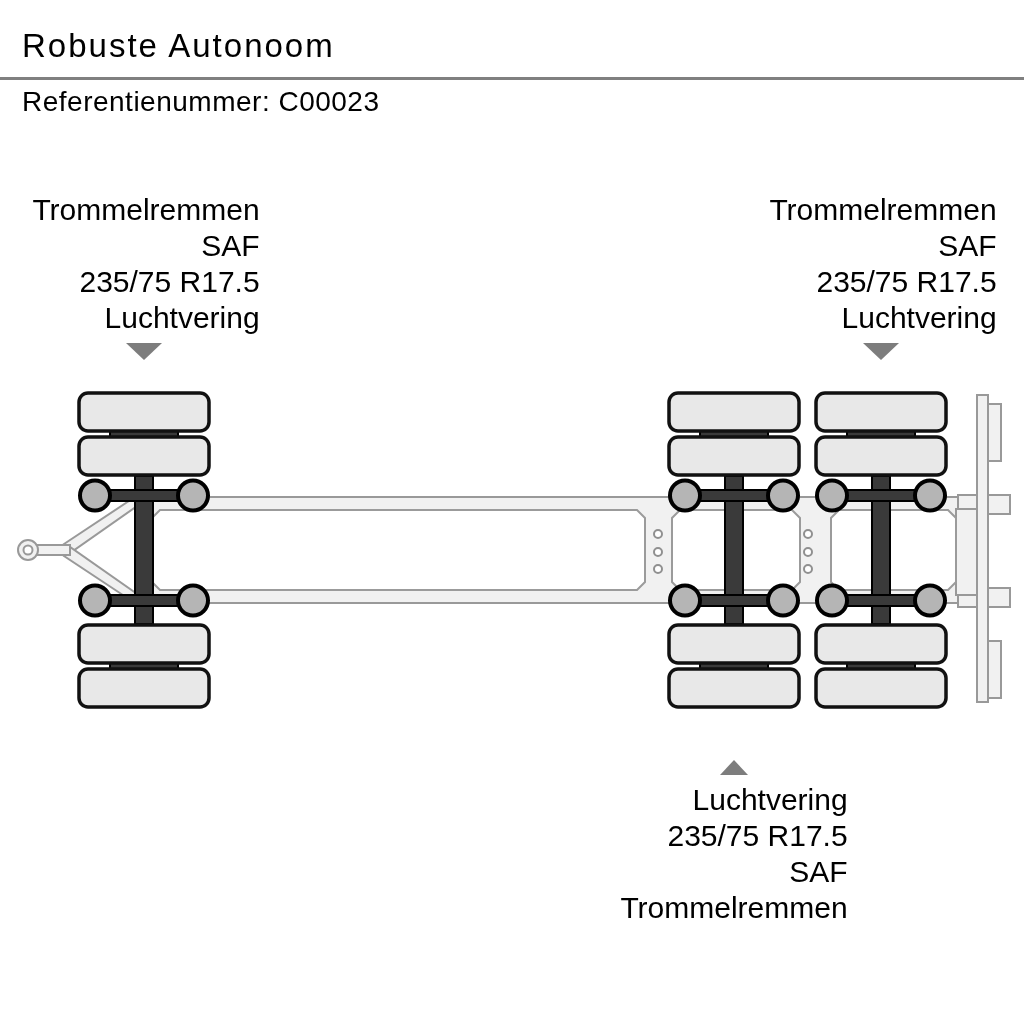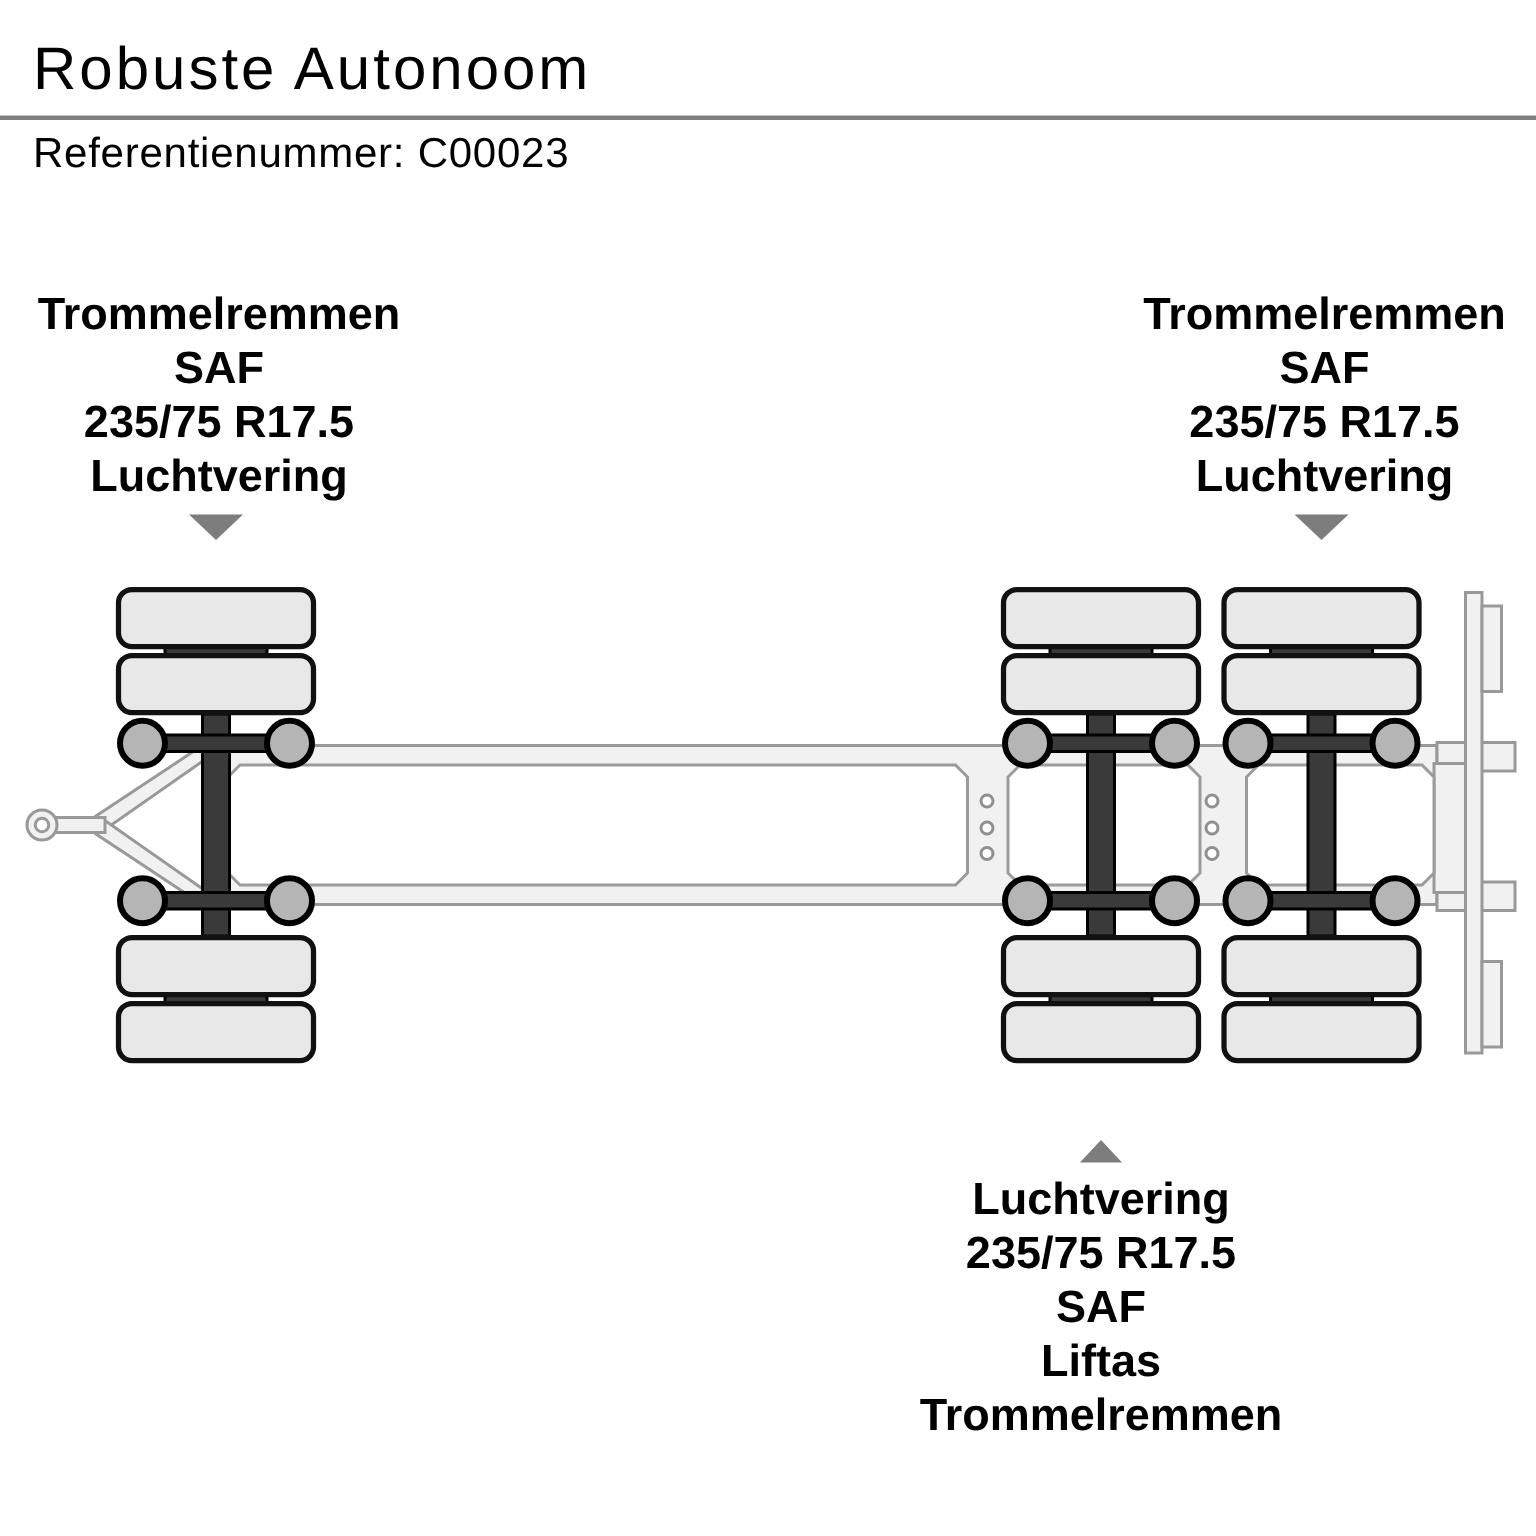--- a/index.html
+++ b/index.html
@@ -2,37 +2,36 @@
 <html><head>
 <meta charset="utf-8">
 <style>
   html,body{margin:0;padding:0;background:#ffffff;}
   body{
     width:1024px;height:1024px;position:relative;overflow:hidden;
     font-family:"Liberation Sans", sans-serif;color:#000;
   }
   .page-title{
     position:absolute;left:22px;top:24px;
-    font-size:40px;line-height:44px;letter-spacing:2px;
+    font-size:33px;line-height:44px;letter-spacing:2px;
     font-weight:400;color:#000;white-space:nowrap;
   }
   .title-divider{
     position:absolute;left:0;top:77px;width:1024px;height:3px;
     background:#808080;
   }
   .reference-line{
     position:absolute;left:22px;top:89px;
     font-size:28px;line-height:26px;letter-spacing:0.5px;color:#000;
     white-space:nowrap;
   }
   .axle-label{
     position:absolute;transform:translateX(-50%);
-    text-align:center;font-size:30px;line-height:36px;color:#000;
+    text-align:right;font-size:30px;line-height:36px;color:#000;
     white-space:nowrap;
-    font-weight:bold;
   }
   .axle-label.front{left:146px;top:192px;}
   .axle-label.rear{left:883px;top:192px;}
   .axle-label.lift{left:734px;top:782px;}
   svg.diagram{position:absolute;left:0;top:0;}
 </style>
 </head>
 <body>
 
 <div class="page-title">Robuste Autonoom</div>
@@ -152,15 +151,14 @@
   <div>Trommelremmen</div>
   <div>SAF</div>
   <div>235/75 R17.5</div>
   <div>Luchtvering</div>
 </div>
 
 <div class="axle-label lift">
   <div>Luchtvering</div>
   <div>235/75 R17.5</div>
   <div>SAF</div>
-  <div>Liftas</div>
   <div>Trommelremmen</div>
 </div>
 
 </body></html>

